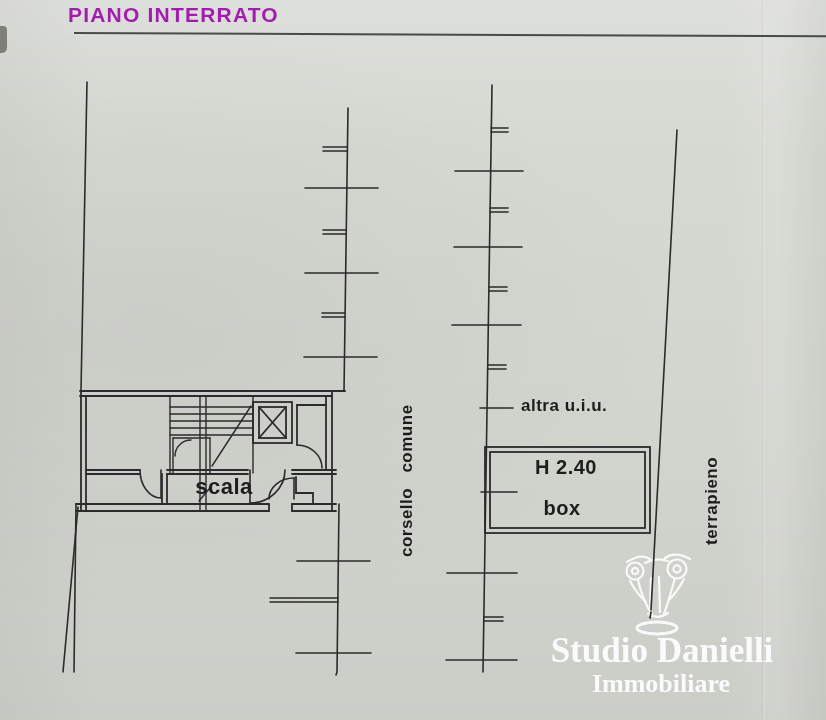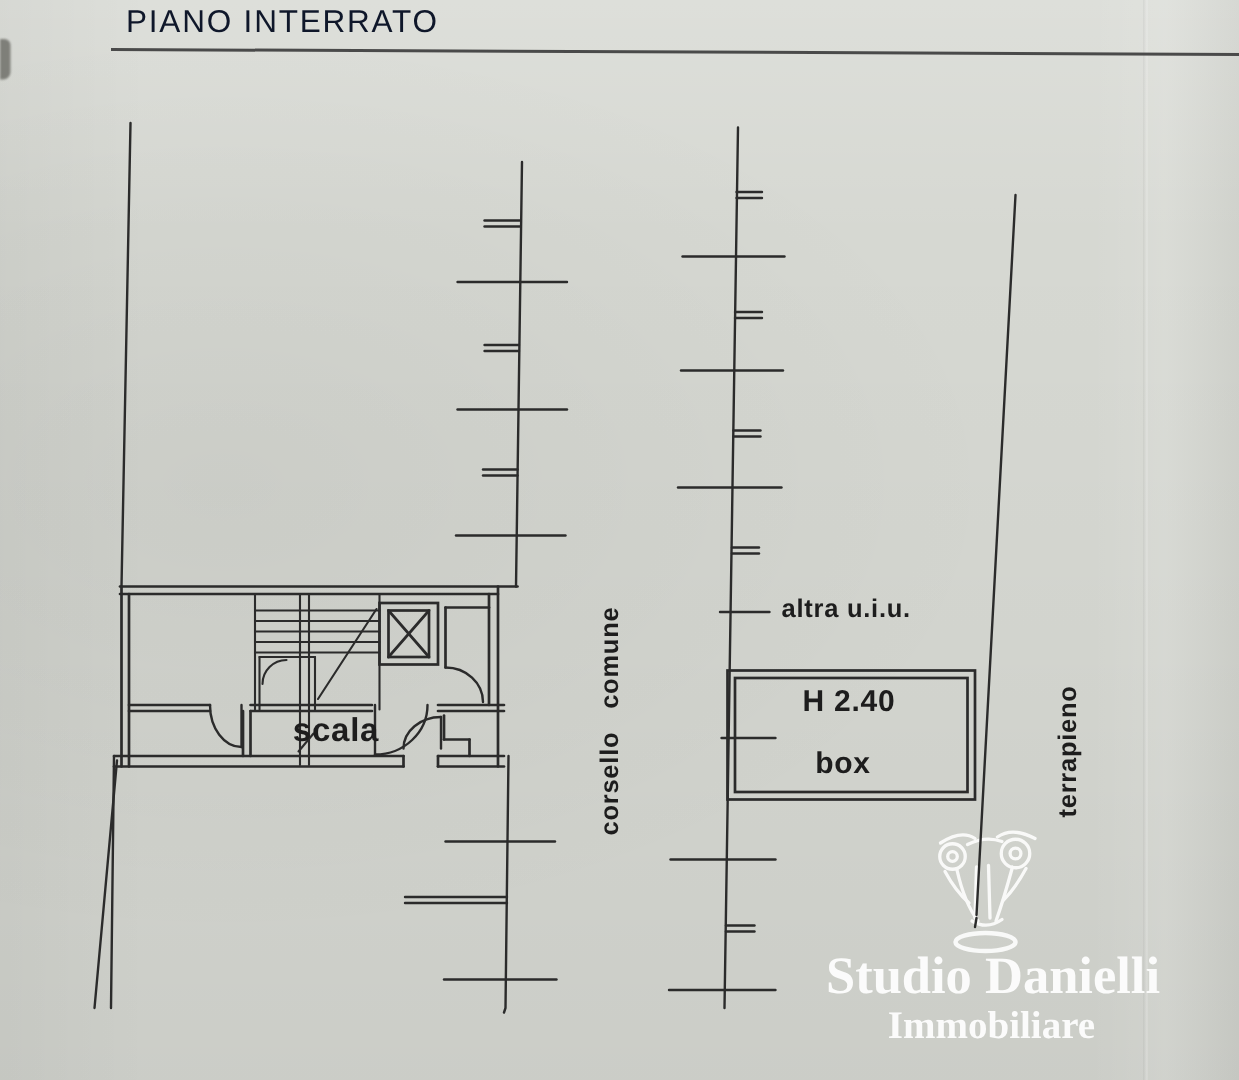--- a/index.html
+++ b/index.html
@@ -12,22 +12,22 @@
   }
   .shade{position:absolute;inset:0;pointer-events:none;}
   .shade-a{background:linear-gradient(180deg,rgba(255,255,255,.18) 0%,rgba(255,255,255,0) 22%,rgba(0,0,0,.02) 60%,rgba(0,0,0,.05) 100%);}
   .shade-b{background:radial-gradient(ellipse at 18% 45%, rgba(0,0,0,.045), rgba(0,0,0,0) 55%),
                       linear-gradient(90deg, rgba(0,0,0,.03) 0%, rgba(0,0,0,0) 12%, rgba(0,0,0,0) 88%, rgba(255,255,255,.10) 94%, rgba(0,0,0,.03) 100%);}
   .crease{position:absolute;top:0;left:762px;width:3px;height:720px;
     background:linear-gradient(90deg,rgba(0,0,0,.05),rgba(255,255,255,.28));pointer-events:none;}
   .smudge{position:absolute;left:0;top:26px;width:7px;height:27px;background:#62625c;
     opacity:.75;border-radius:0 4px 5px 0;filter:blur(.6px);}
   .title{
-    position:absolute;left:84px;top:3px;
-    font-size:21px;font-weight:400;letter-spacing:1.2px;color:#0f172a;
+    position:absolute;left:68px;top:3px;
+    font-size:21px;font-weight:700;letter-spacing:1.2px;color:#a21caf;
     white-space:nowrap;
   }
   .title-underline{
     position:absolute;left:74px;top:32px;width:752px;height:2px;
     background:#4a4a4a;transform:rotate(0.25deg);transform-origin:left center;
   }
   svg text{font-family:"Liberation Sans","DejaVu Sans",sans-serif;}
   .plan-label{fill:#1d1d1d;font-weight:600;letter-spacing:.5px;}
   .wm-text{font-family:"Liberation Serif","DejaVu Serif",serif;font-weight:700;fill:#ffffff;opacity:.93;}
 </style>

